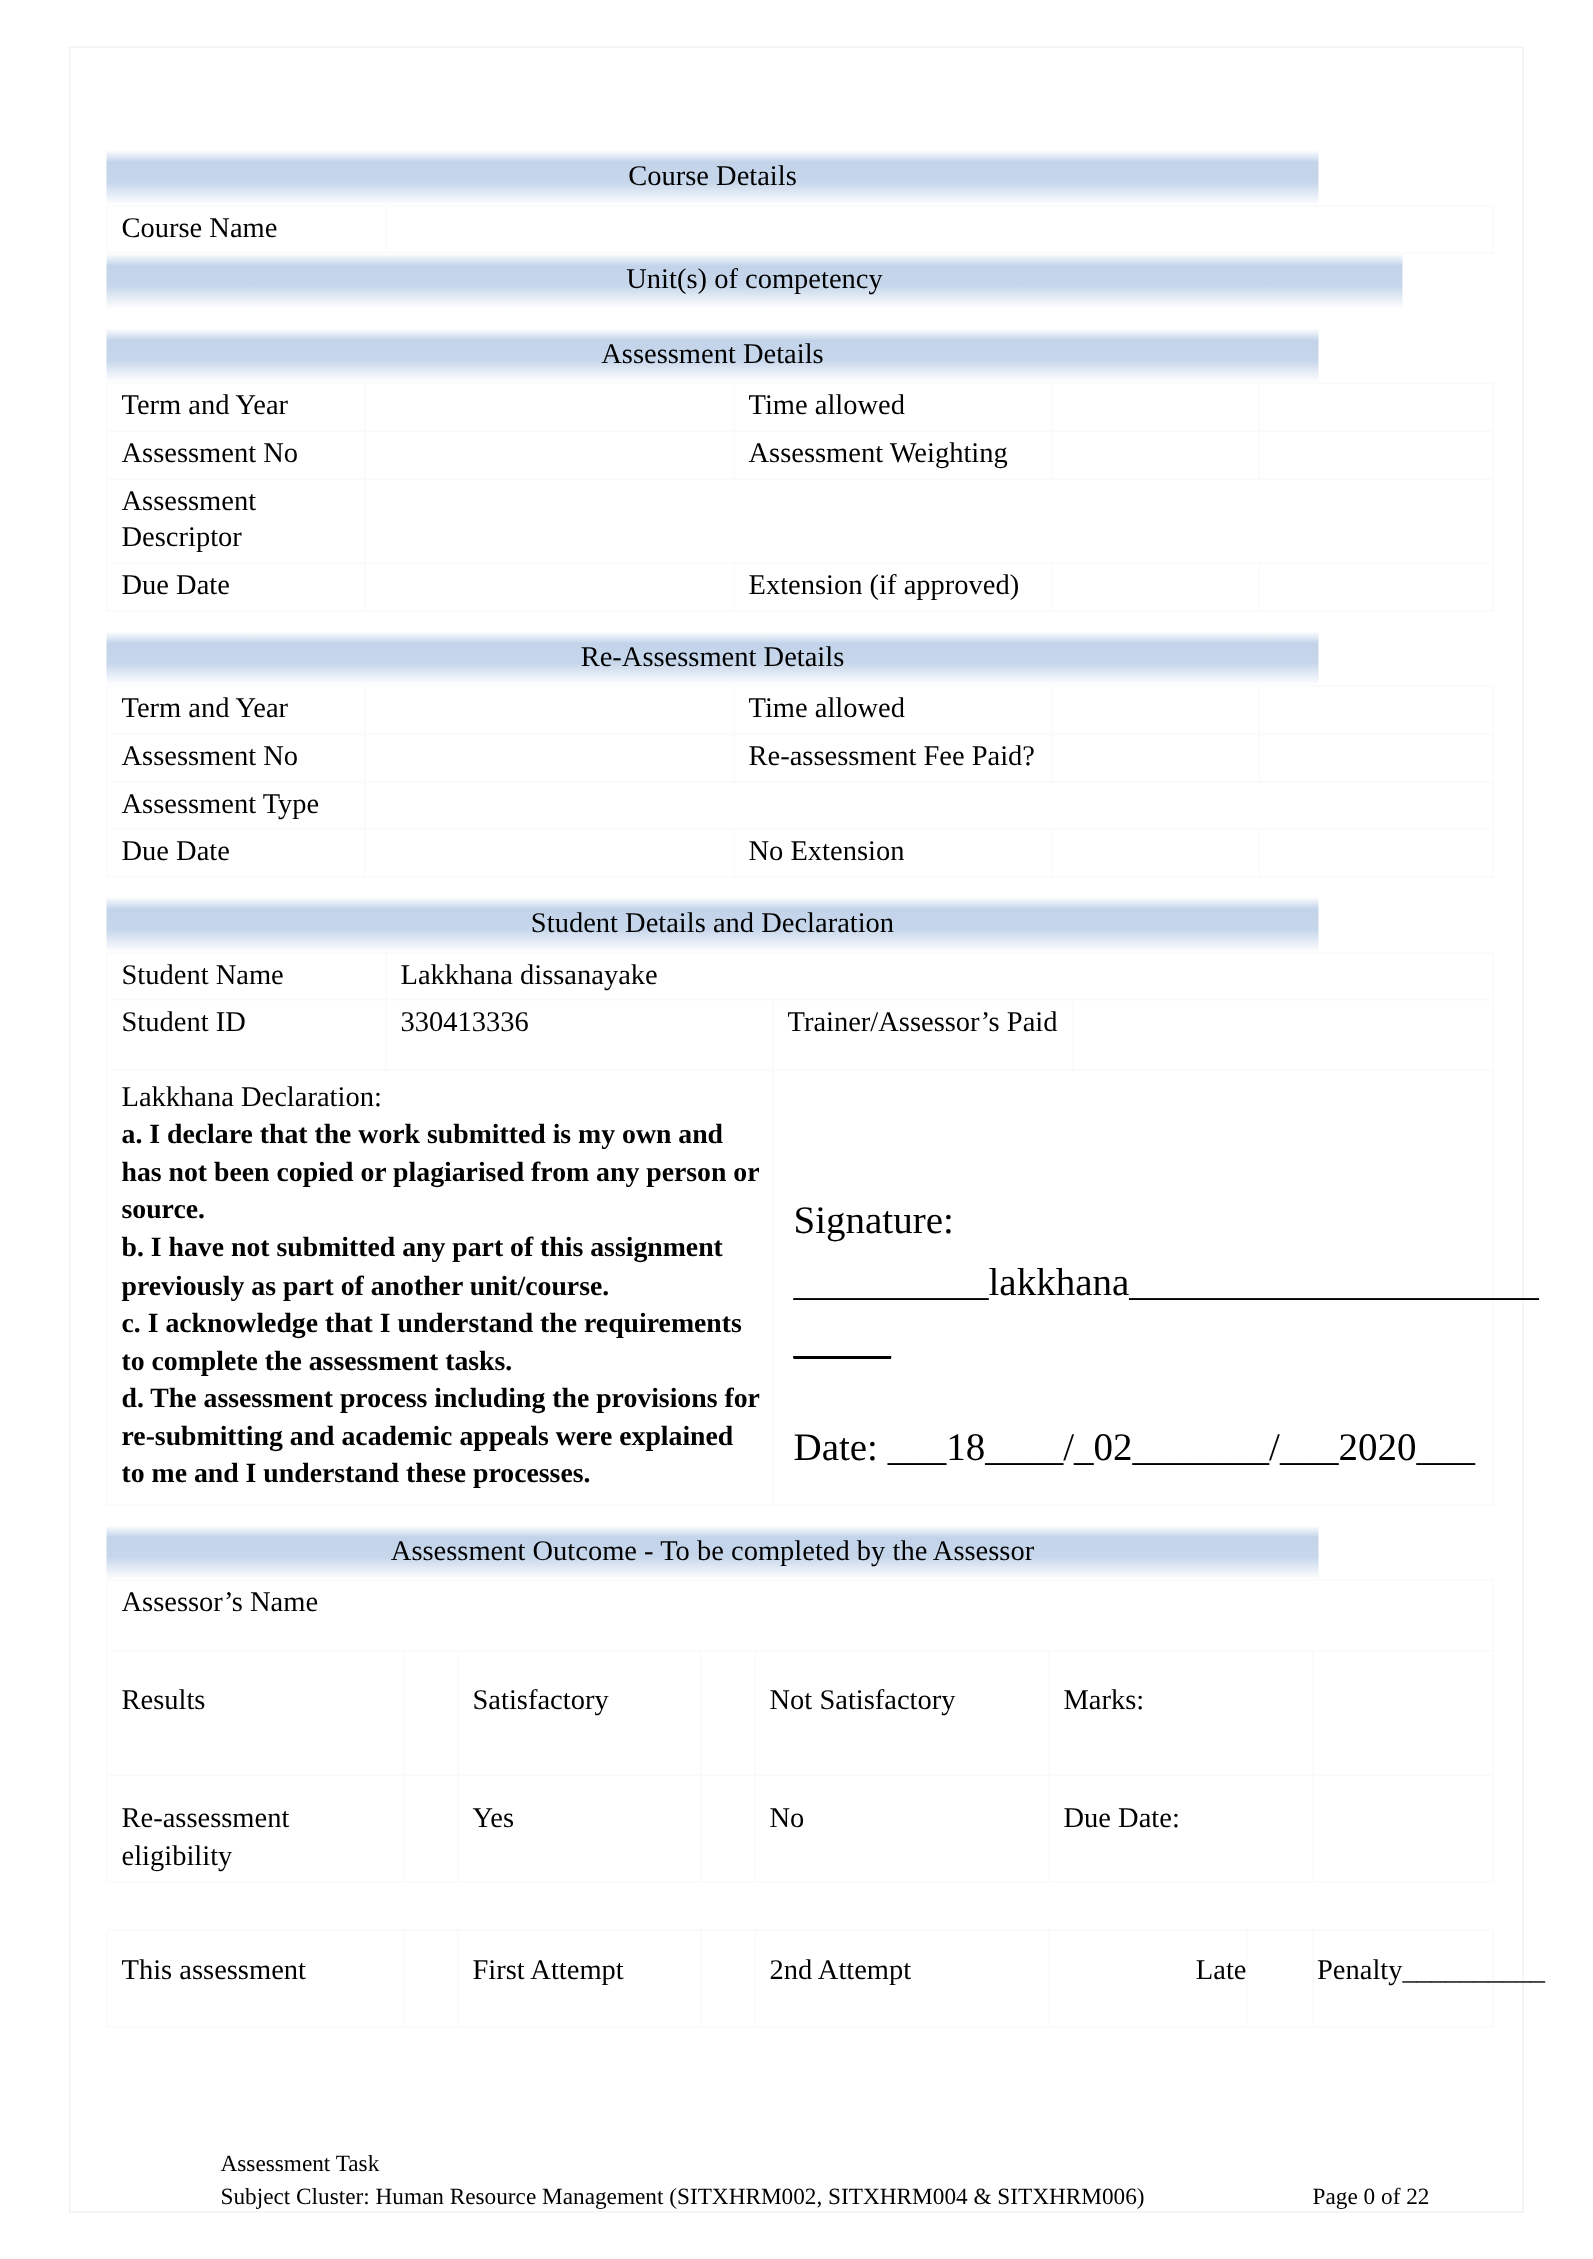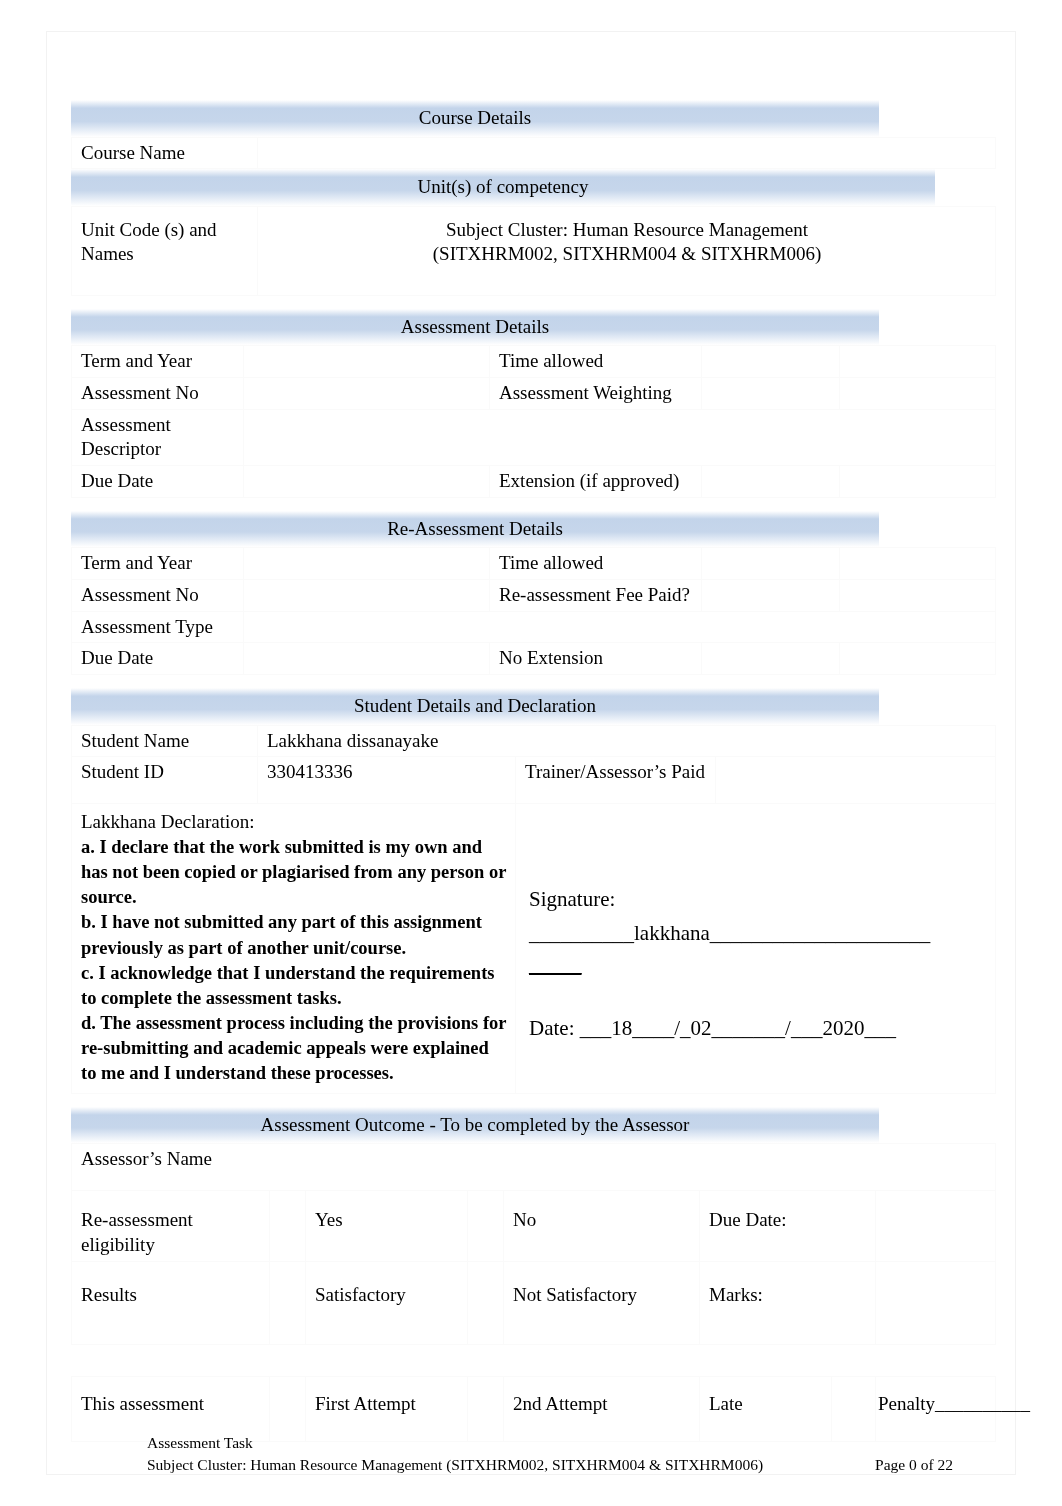--- a/index.html
+++ b/index.html
@@ -73,21 +73,21 @@
   .vspace { height: 13px; }
 
   
   .decl-text {
     font-size: 18.5px;
     line-height: 1.36;
     white-space: pre-line;
     font-weight: bold;
   }
   .sig-block {
-    font-size: 21px;
+    font-size: 26px;
     line-height: 1.5;
   }
   .sig-line { margin-top: 2px; }
   .sig-tail { margin-top: 0px; text-decoration: underline; }
   .date-line { margin-top: 32px; }
 
   
   #footer {
     position: absolute;
     left: 100px;
@@ -121,35 +121,20 @@
       <tbody>
         <tr>
           <td class="lbl">Course Name</td>
           <td class="blank"></td>
         </tr>
       </tbody>
     </table>
 
     <div class="band shift">Unit(s) of competency</div>
 
-    <table class="grid">
-      <colgroup>
-          <col style="width:186px">
-          <col style="width:738px">
-        </colgroup>
-      <tbody>
-        <tr>
-          <td class="lbl" style="padding-top:11px;height:74px;">Unit Code (s) and Names</td>
-          <td class="center" style="padding-top:11px;">
-            <div>Subject Cluster: Human Resource Management</div>
-            <div>(SITXHRM002, SITXHRM004 &amp; SITXHRM006)</div>
-          </td>
-        </tr>
-      </tbody>
-    </table>
 
     <div class="vspace"></div>
 
     <div class="band narrow">Assessment Details</div>
 
     <table class="grid">
       <colgroup>
         <col style="width:172px">
           <col style="width:246px">
         <col style="width:212px">
@@ -283,47 +268,47 @@
         <col style="width:44px">
           <col style="width:120px">
       </colgroup>
       <tbody>
         <tr>
           <td colspan="8" style="height:40px;">
             <span>Assessor’s Name</span>
           </td>
         </tr>
         <tr>
+          <td class="lbl" style="height:58px;padding-top:21px;">Results</td>
+          <td class="faint">&nbsp;</td>
+          <td style="padding-top:21px;">Satisfactory</td>
+          <td class="faint">&nbsp;</td>
+          <td style="padding-top:21px;">Not Satisfactory</td>
+          <td colspan="2" style="padding-top:21px;">Marks:</td>
+          <td class="blank"></td>
+        </tr>
+        <tr>
           <td class="lbl" style="height:50px;padding-top:17px;">Re-assessment eligibility</td>
           <td class="faint">&nbsp;</td>
           <td style="padding-top:17px;">Yes</td>
           <td class="faint">&nbsp;</td>
           <td style="padding-top:17px;">No</td>
           <td colspan="2" style="padding-top:17px;">Due Date:</td>
           <td class="blank"></td>
         </tr>
         <tr>
-          <td class="lbl" style="height:58px;padding-top:21px;">Results</td>
-          <td class="faint">&nbsp;</td>
-          <td style="padding-top:21px;">Satisfactory</td>
-          <td class="faint">&nbsp;</td>
-          <td style="padding-top:21px;">Not Satisfactory</td>
-          <td colspan="2" style="padding-top:21px;">Marks:</td>
-          <td class="blank"></td>
-        </tr>
-        <tr>
           <td colspan="8" style="height:22px;border-left-color:#ffffff;border-right-color:#ffffff;">&nbsp;</td>
         </tr>
         <tr>
           <td class="faint" style="height:46px;padding-top:15px;">This assessment</td>
           <td class="faint">&nbsp;</td>
           <td class="faint" style="padding-top:15px;">First Attempt</td>
           <td class="faint">&nbsp;</td>
           <td class="faint" style="padding-top:15px;">2nd Attempt</td>
-          <td class="faint" style="padding-top:15px;padding-right:0;">Late</td>
+          <td class="faint" style="padding-top:15px;text-align:right;padding-right:0;">Late</td>
           <td class="faint">&nbsp;</td>
           <td class="faint nowrap" style="padding-top:15px;padding-left:2px;">Penalty__________</td>
         </tr>
       </tbody>
     </table>
 
   </div>
 
   <div id="footer">
     <div>Assessment Task</div>

